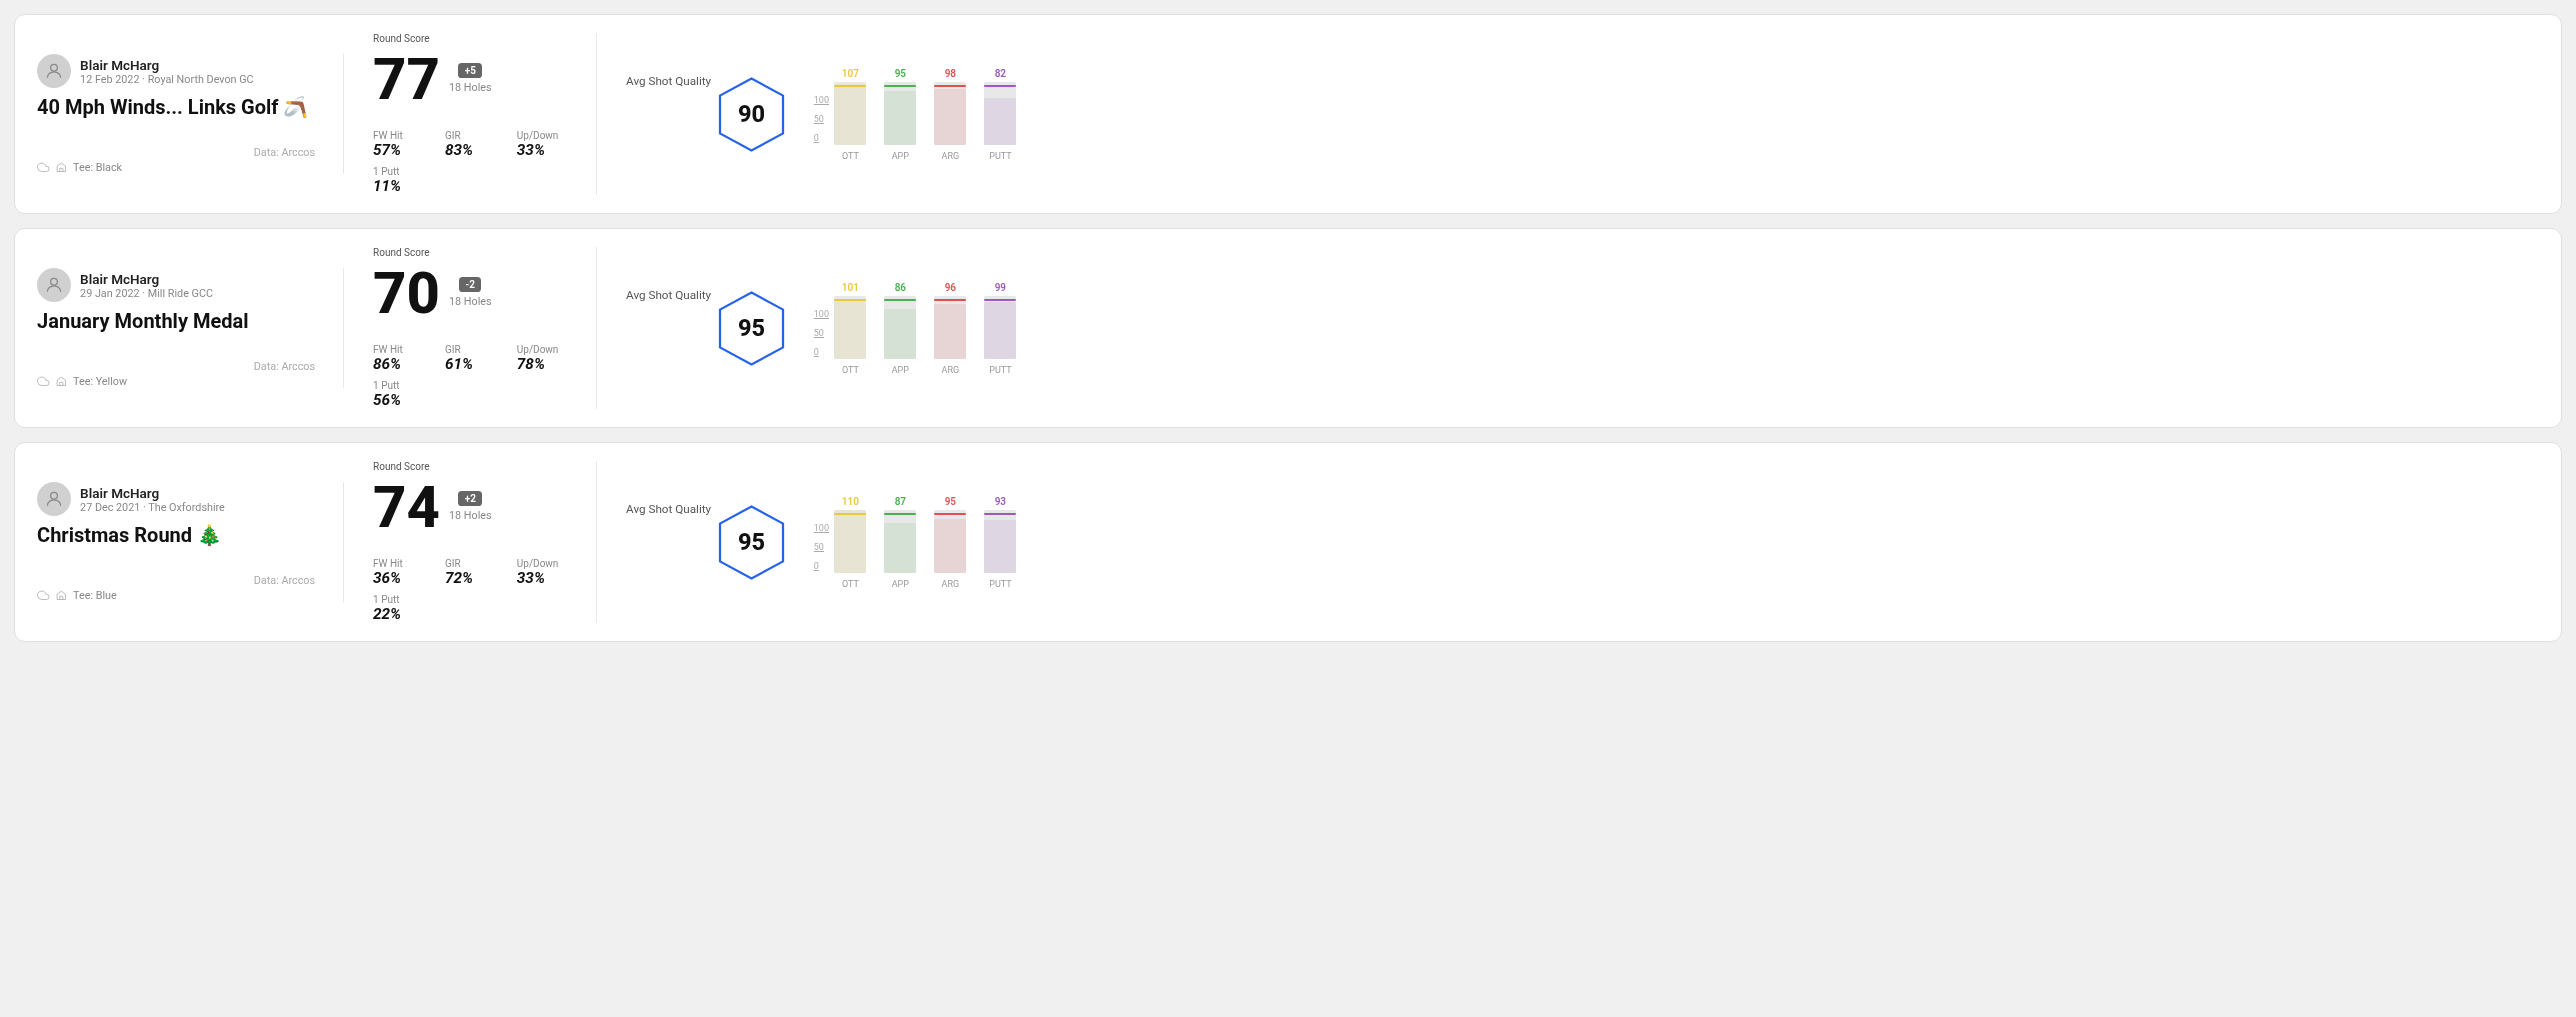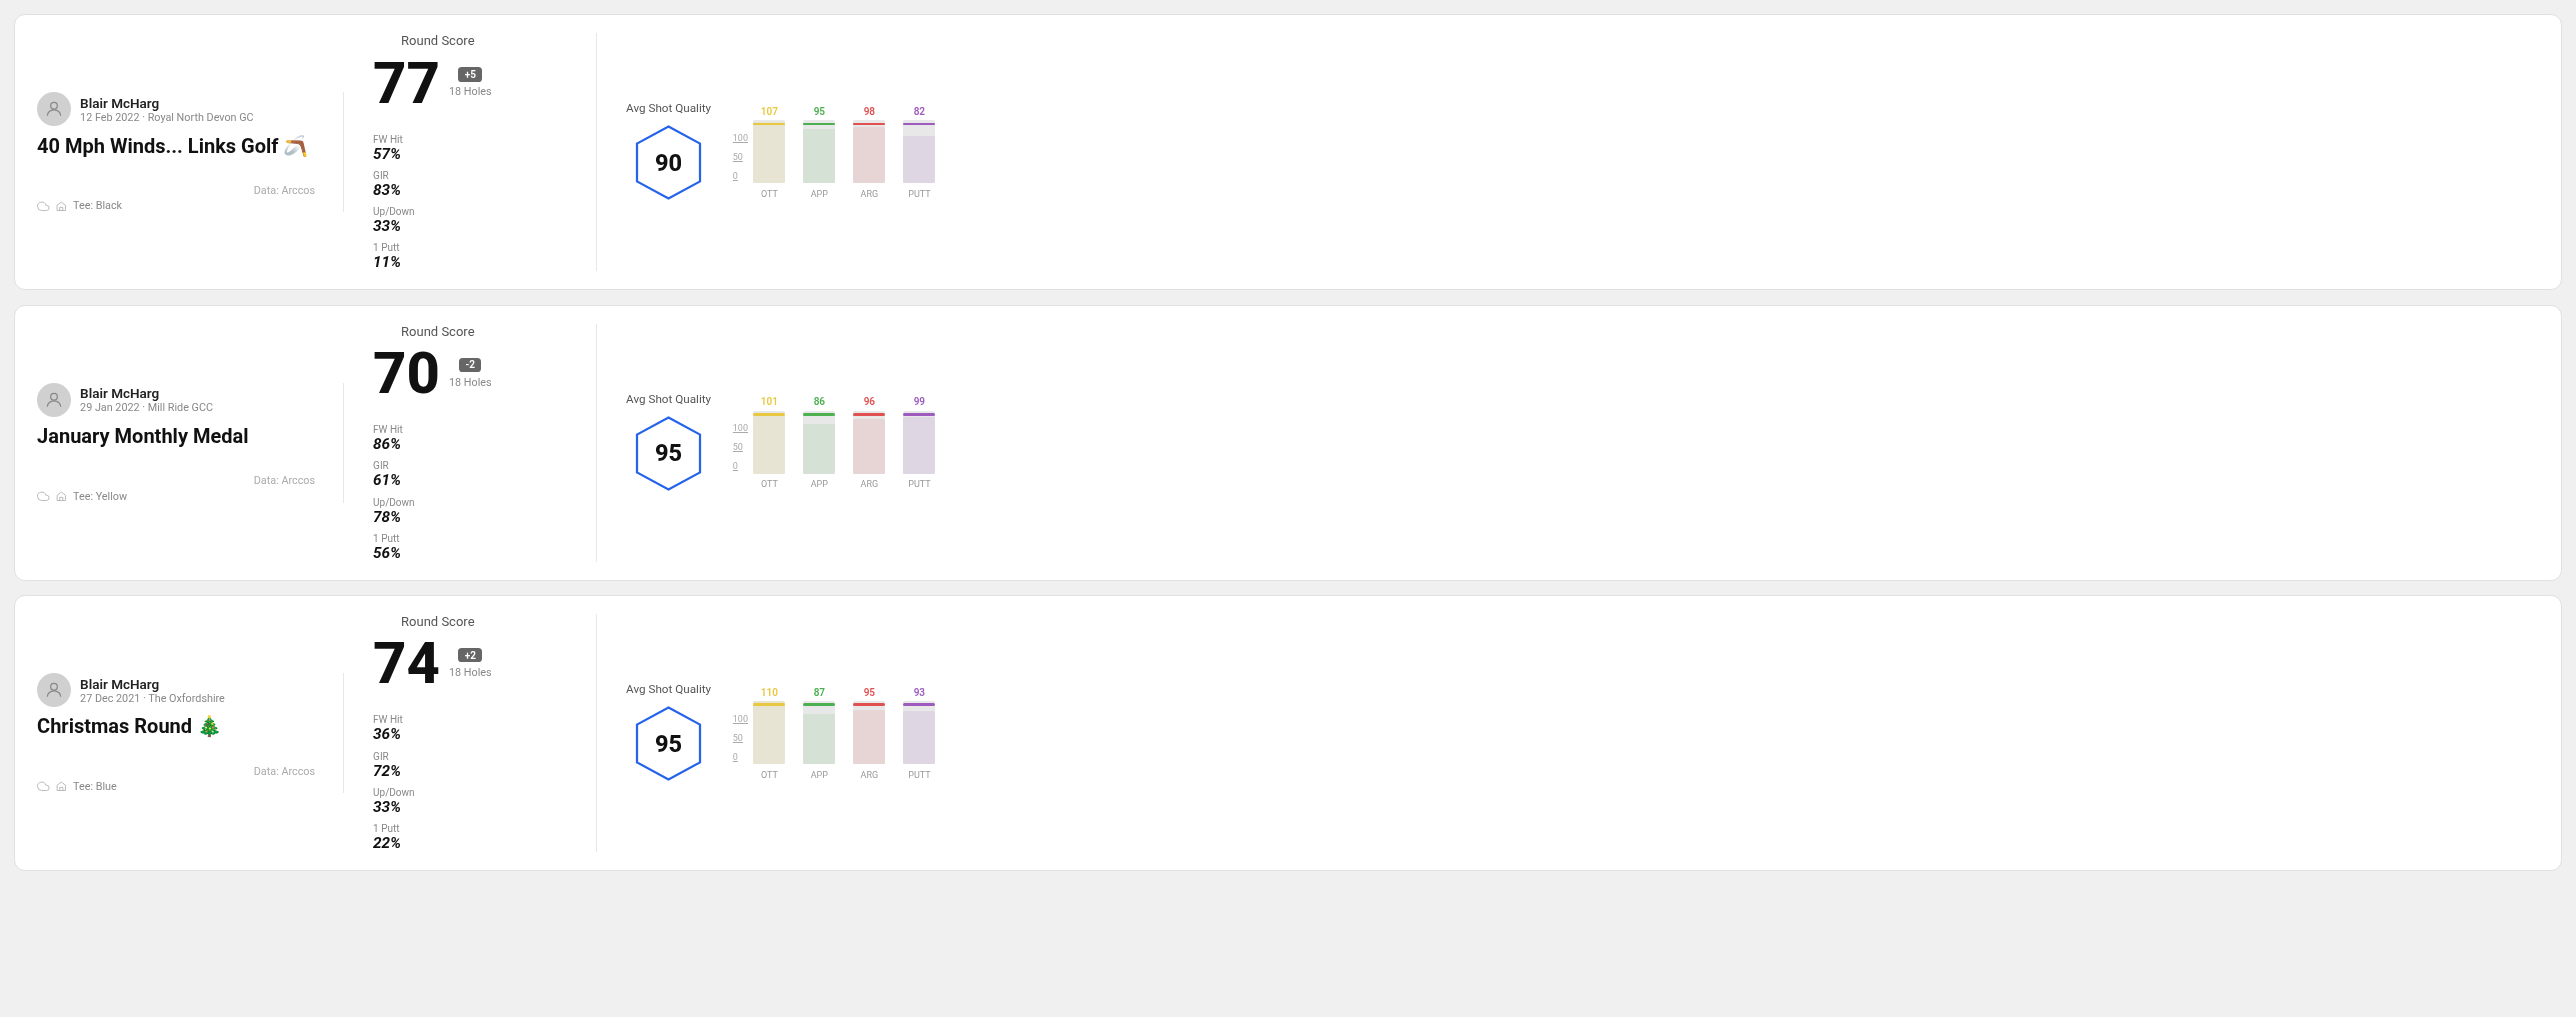--- a/index.html
+++ b/index.html
@@ -73,24 +73,23 @@
       gap: 5.4px;
       margin-top: 31px;
     }
     .middle-section {
       width: 253px;
       flex-shrink: 0;
       padding: 0 29px;
       border-right: 0.9px solid #e8e8e8;
     }
     .section-label {
-      font-size: 13px;
+      font-size: 10px;
       color: #555;
       margin-bottom: 5.4px;
-      margin-left: 28px;
     }
     .score-row {
       display: flex;
       align-items: center;
       gap: 9px;
       margin-bottom: 3.6px;
     }
     .score-number {
       font-size: 58px;
       font-weight: 800;
@@ -112,21 +111,21 @@
       margin-bottom: 3.6px;
     }
     .badge-pill.positive { background: #666; }
     .badge-pill.negative { background: #666; }
     .holes-label {
       font-size: 10.8px;
       color: #888;
     }
     .stats-grid {
       display: grid;
-      grid-template-columns: 1fr;
+      grid-template-columns: 1fr 1fr 1fr;
       gap: 7.2px 21.7px;
       margin-top: 22px;
     }
     .stat-item .stat-label {
       font-size: 10px;
       color: #888;
     }
     .stat-item .stat-value {
       font-size: 15.3px;
       font-weight: 700;
@@ -135,21 +134,20 @@
     }
     .right-section {
       flex: 1;
       padding-left: 29px;
       display: flex;
       align-items: center;
       gap: 21.7px;
     }
     .shot-quality-section {
       display: flex;
-      flex-direction: column;
       align-items: center;
     }
     .sq-label {
       font-size: 11.7px;
       color: #555;
       margin-bottom: 7.2px;
       align-self: flex-start;
     }
     .hexagon-container {
       position: relative;

